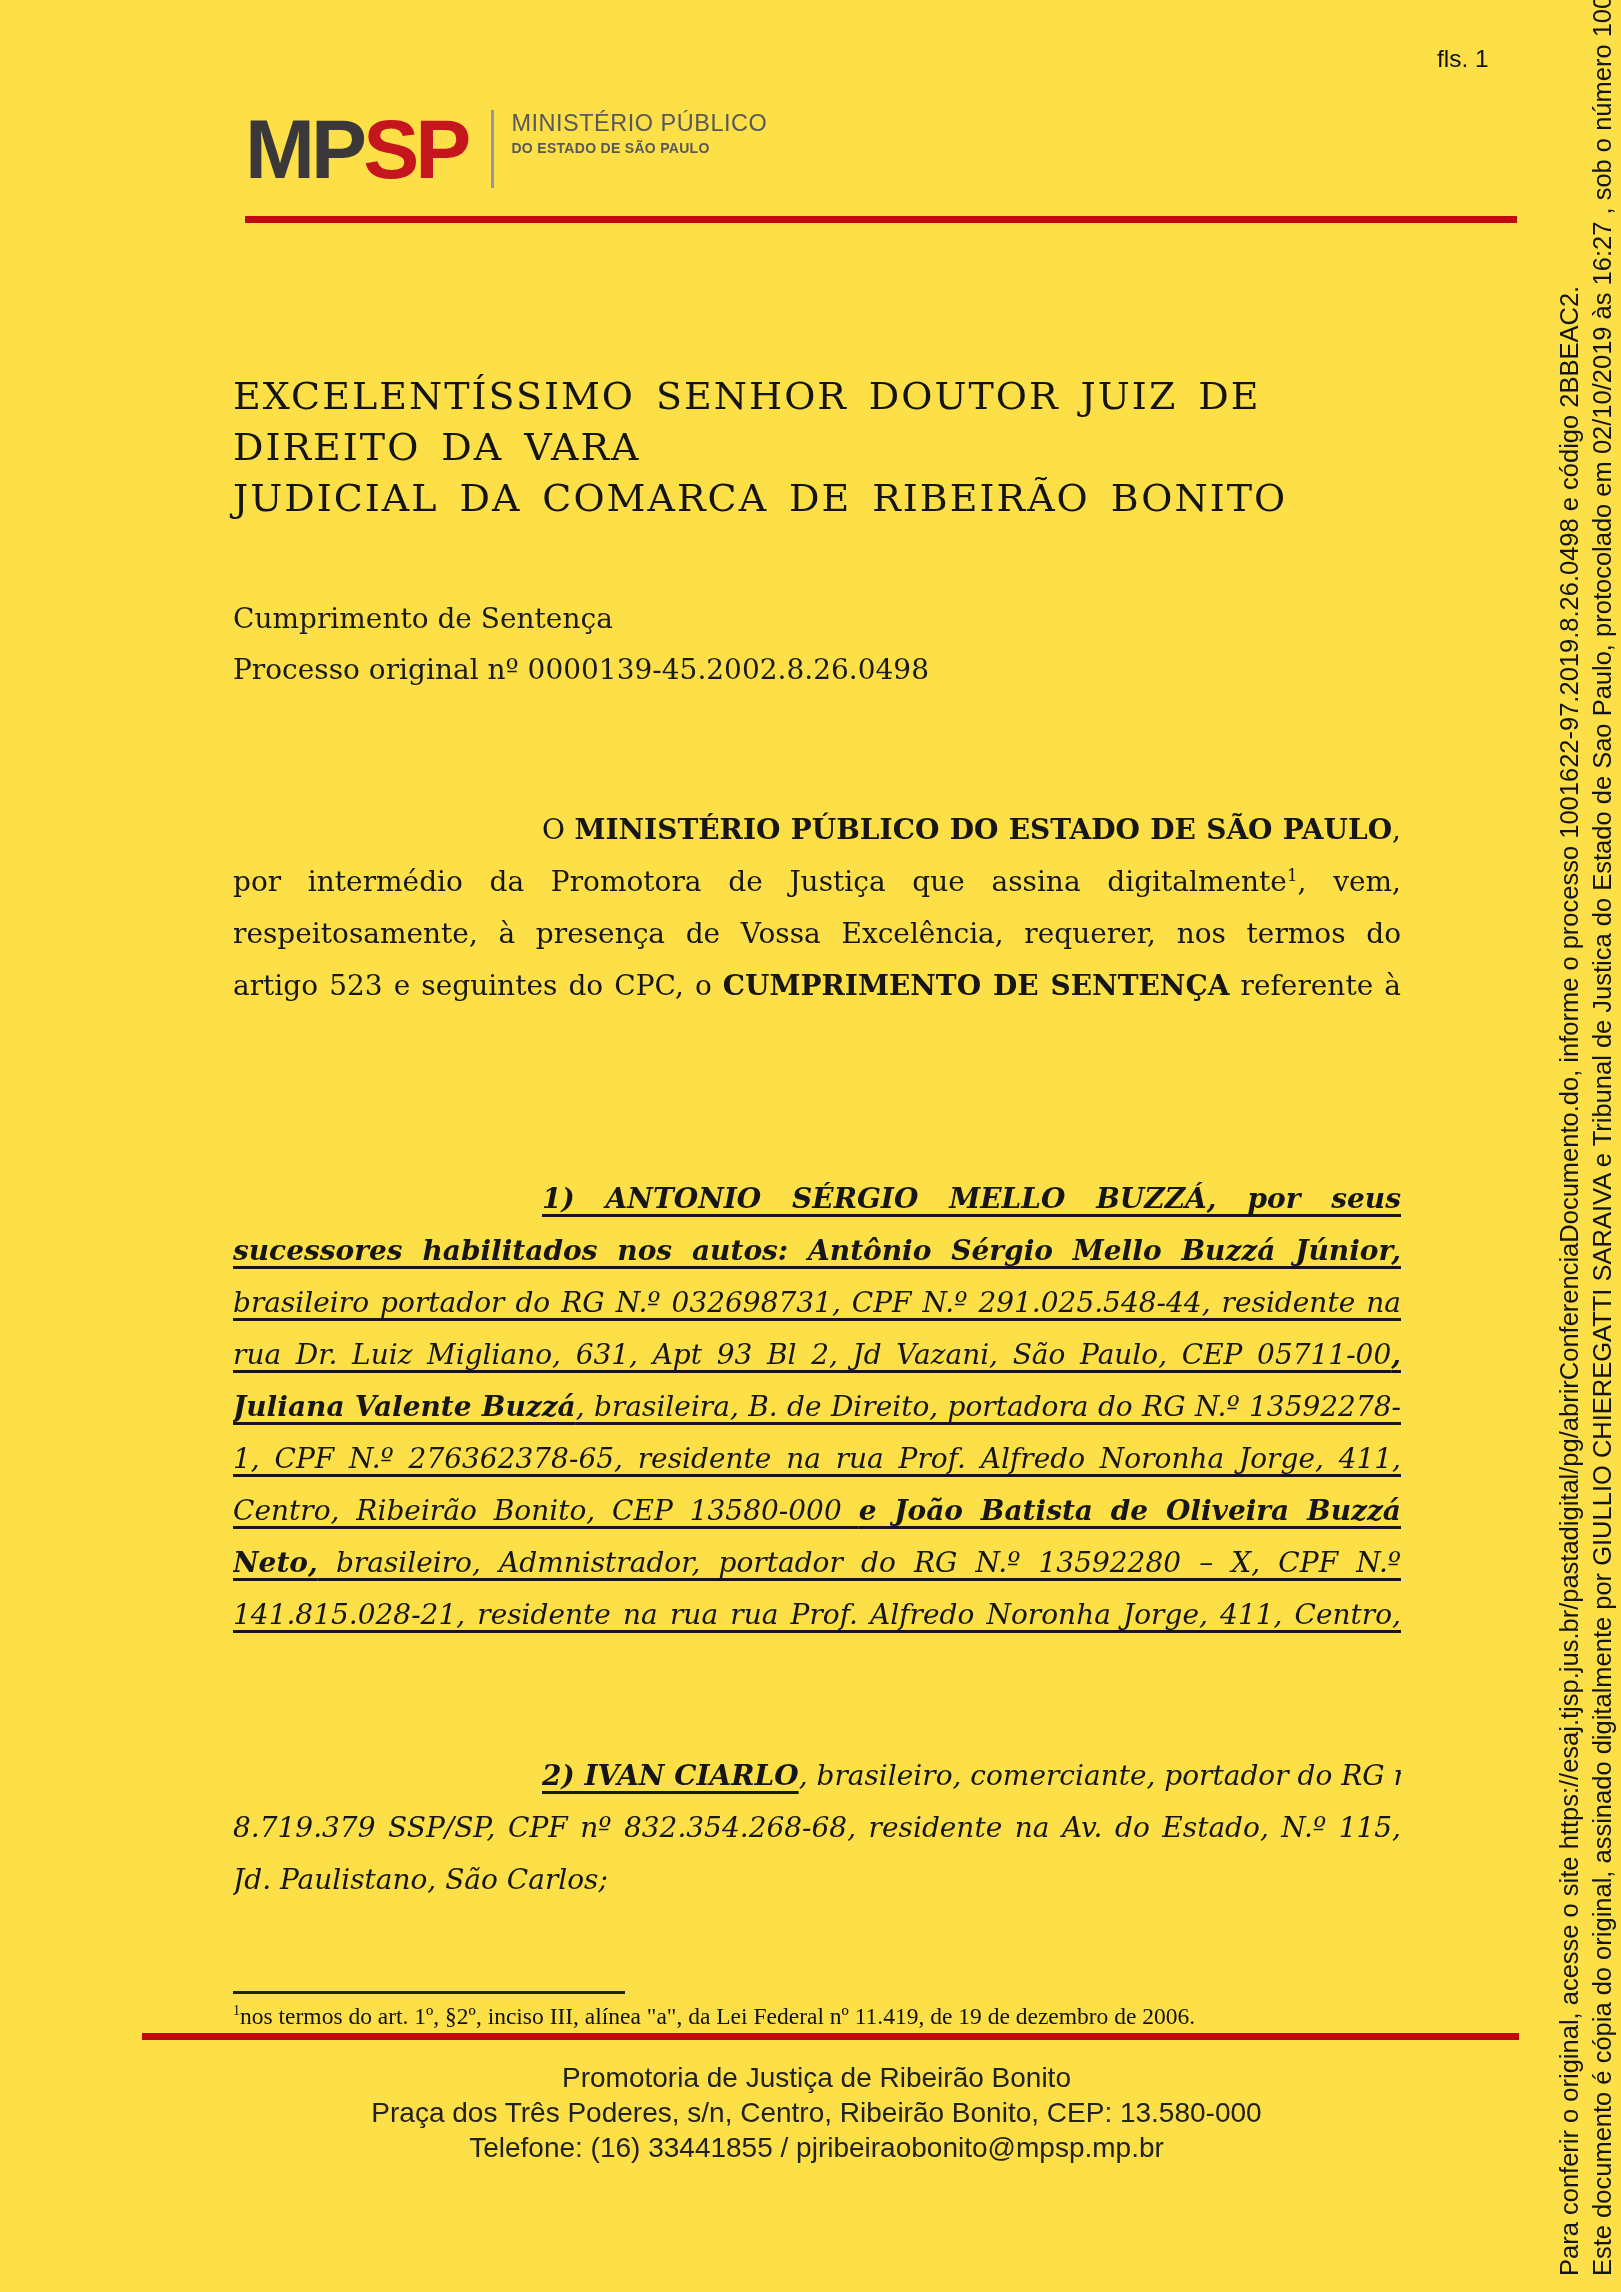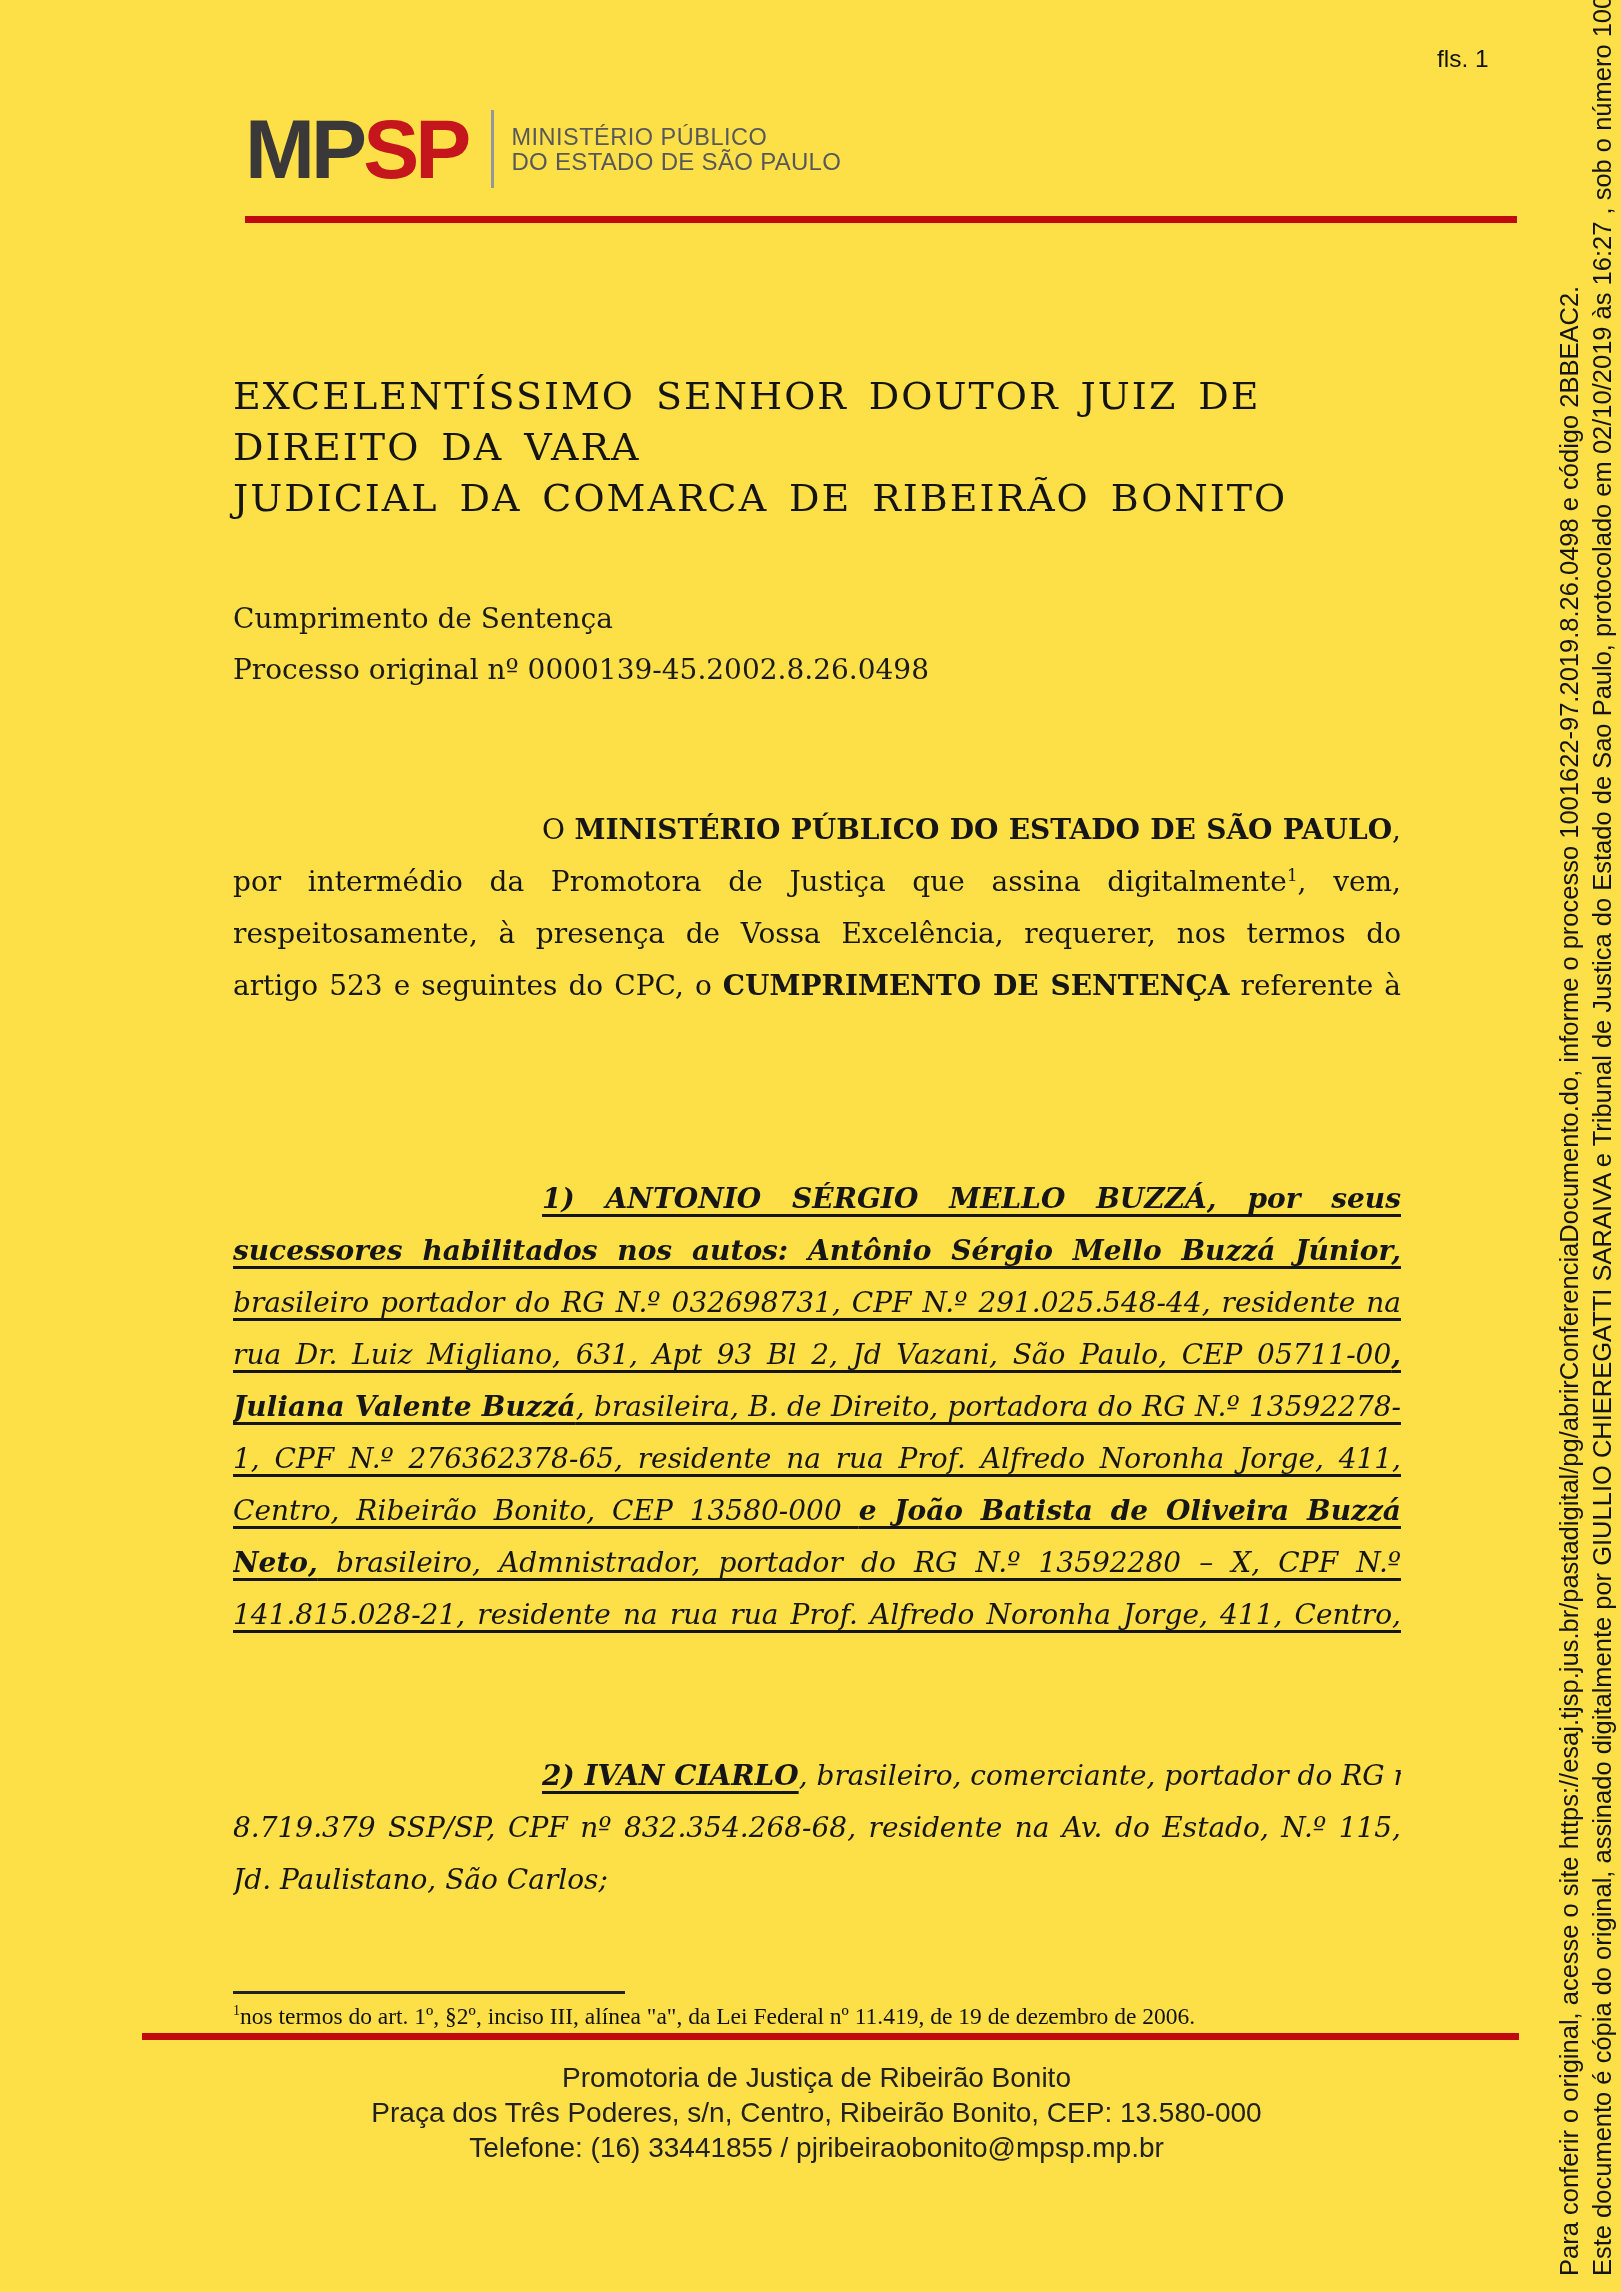--- a/index.html
+++ b/index.html
@@ -2,28 +2,28 @@
 <html><head>
 <meta charset="utf-8">
 <style>
   html,body{margin:0;padding:0;background:#e8e8e8;}
   .page{
     position:relative; width:1621px; height:2293px; background:#fde047;
     font-family:"DejaVu Serif", serif; color:#1b1b1b; overflow:hidden;
   }
   
   .fls{position:absolute; left:1437px; top:45px; font-family:"Liberation Sans", sans-serif; font-size:24.5px; color:#111;}
-  .logo{position:absolute; left:245px; top:110px; display:flex; align-items:center;}
+  .logo{position:absolute; left:245px; top:110px; display:flex; align-items:flex-start;}
   .logo-word{font-family:"Liberation Sans", sans-serif; font-weight:900; font-size:84px; line-height:78px; letter-spacing:-3.9px;}
   .logo-word .mp{color:#3b383a;}
   .logo-word .sp{color:#c4161c;}
   .logo-divider{width:2.9px; height:78px; background:#96979b; margin:0 17.6px 0 23.5px;}
   .logo-org{font-family:"Liberation Sans", sans-serif; color:#58585b;}
   .logo-org .org1{font-size:23.5px; line-height:27.4px; letter-spacing:0.5px;}
-  .logo-org .org2{font-size:24px; line-height:22.5px; letter-spacing:0.3px;}
+  .logo-org .org2{font-size:14px; line-height:22.5px; letter-spacing:0.3px;font-weight:bold;}
   .rule-top{position:absolute; left:245px; top:216px; width:1272px; height:6.9px; background:#c10a0e;}
   .rule-bottom{position:absolute; left:142px; top:2033px; width:1377px; height:6.9px; background:#c10a0e;}
   
   .title{position:absolute; left:233px; top:371px; width:1168px; font-size:38px; line-height:51px; letter-spacing:2px; word-spacing:6.9px; color:#141414;}
   .case{position:absolute; left:233px; top:593px; width:1168px; font-size:28px; line-height:51px;}
   
   .para{position:absolute; left:233px; width:1168px; font-size:28px; line-height:52px; color:#161616;}
   .para.p0{top:804px;}
   .para.p1{top:1173px;}
   .para.p2{top:1750px;}

